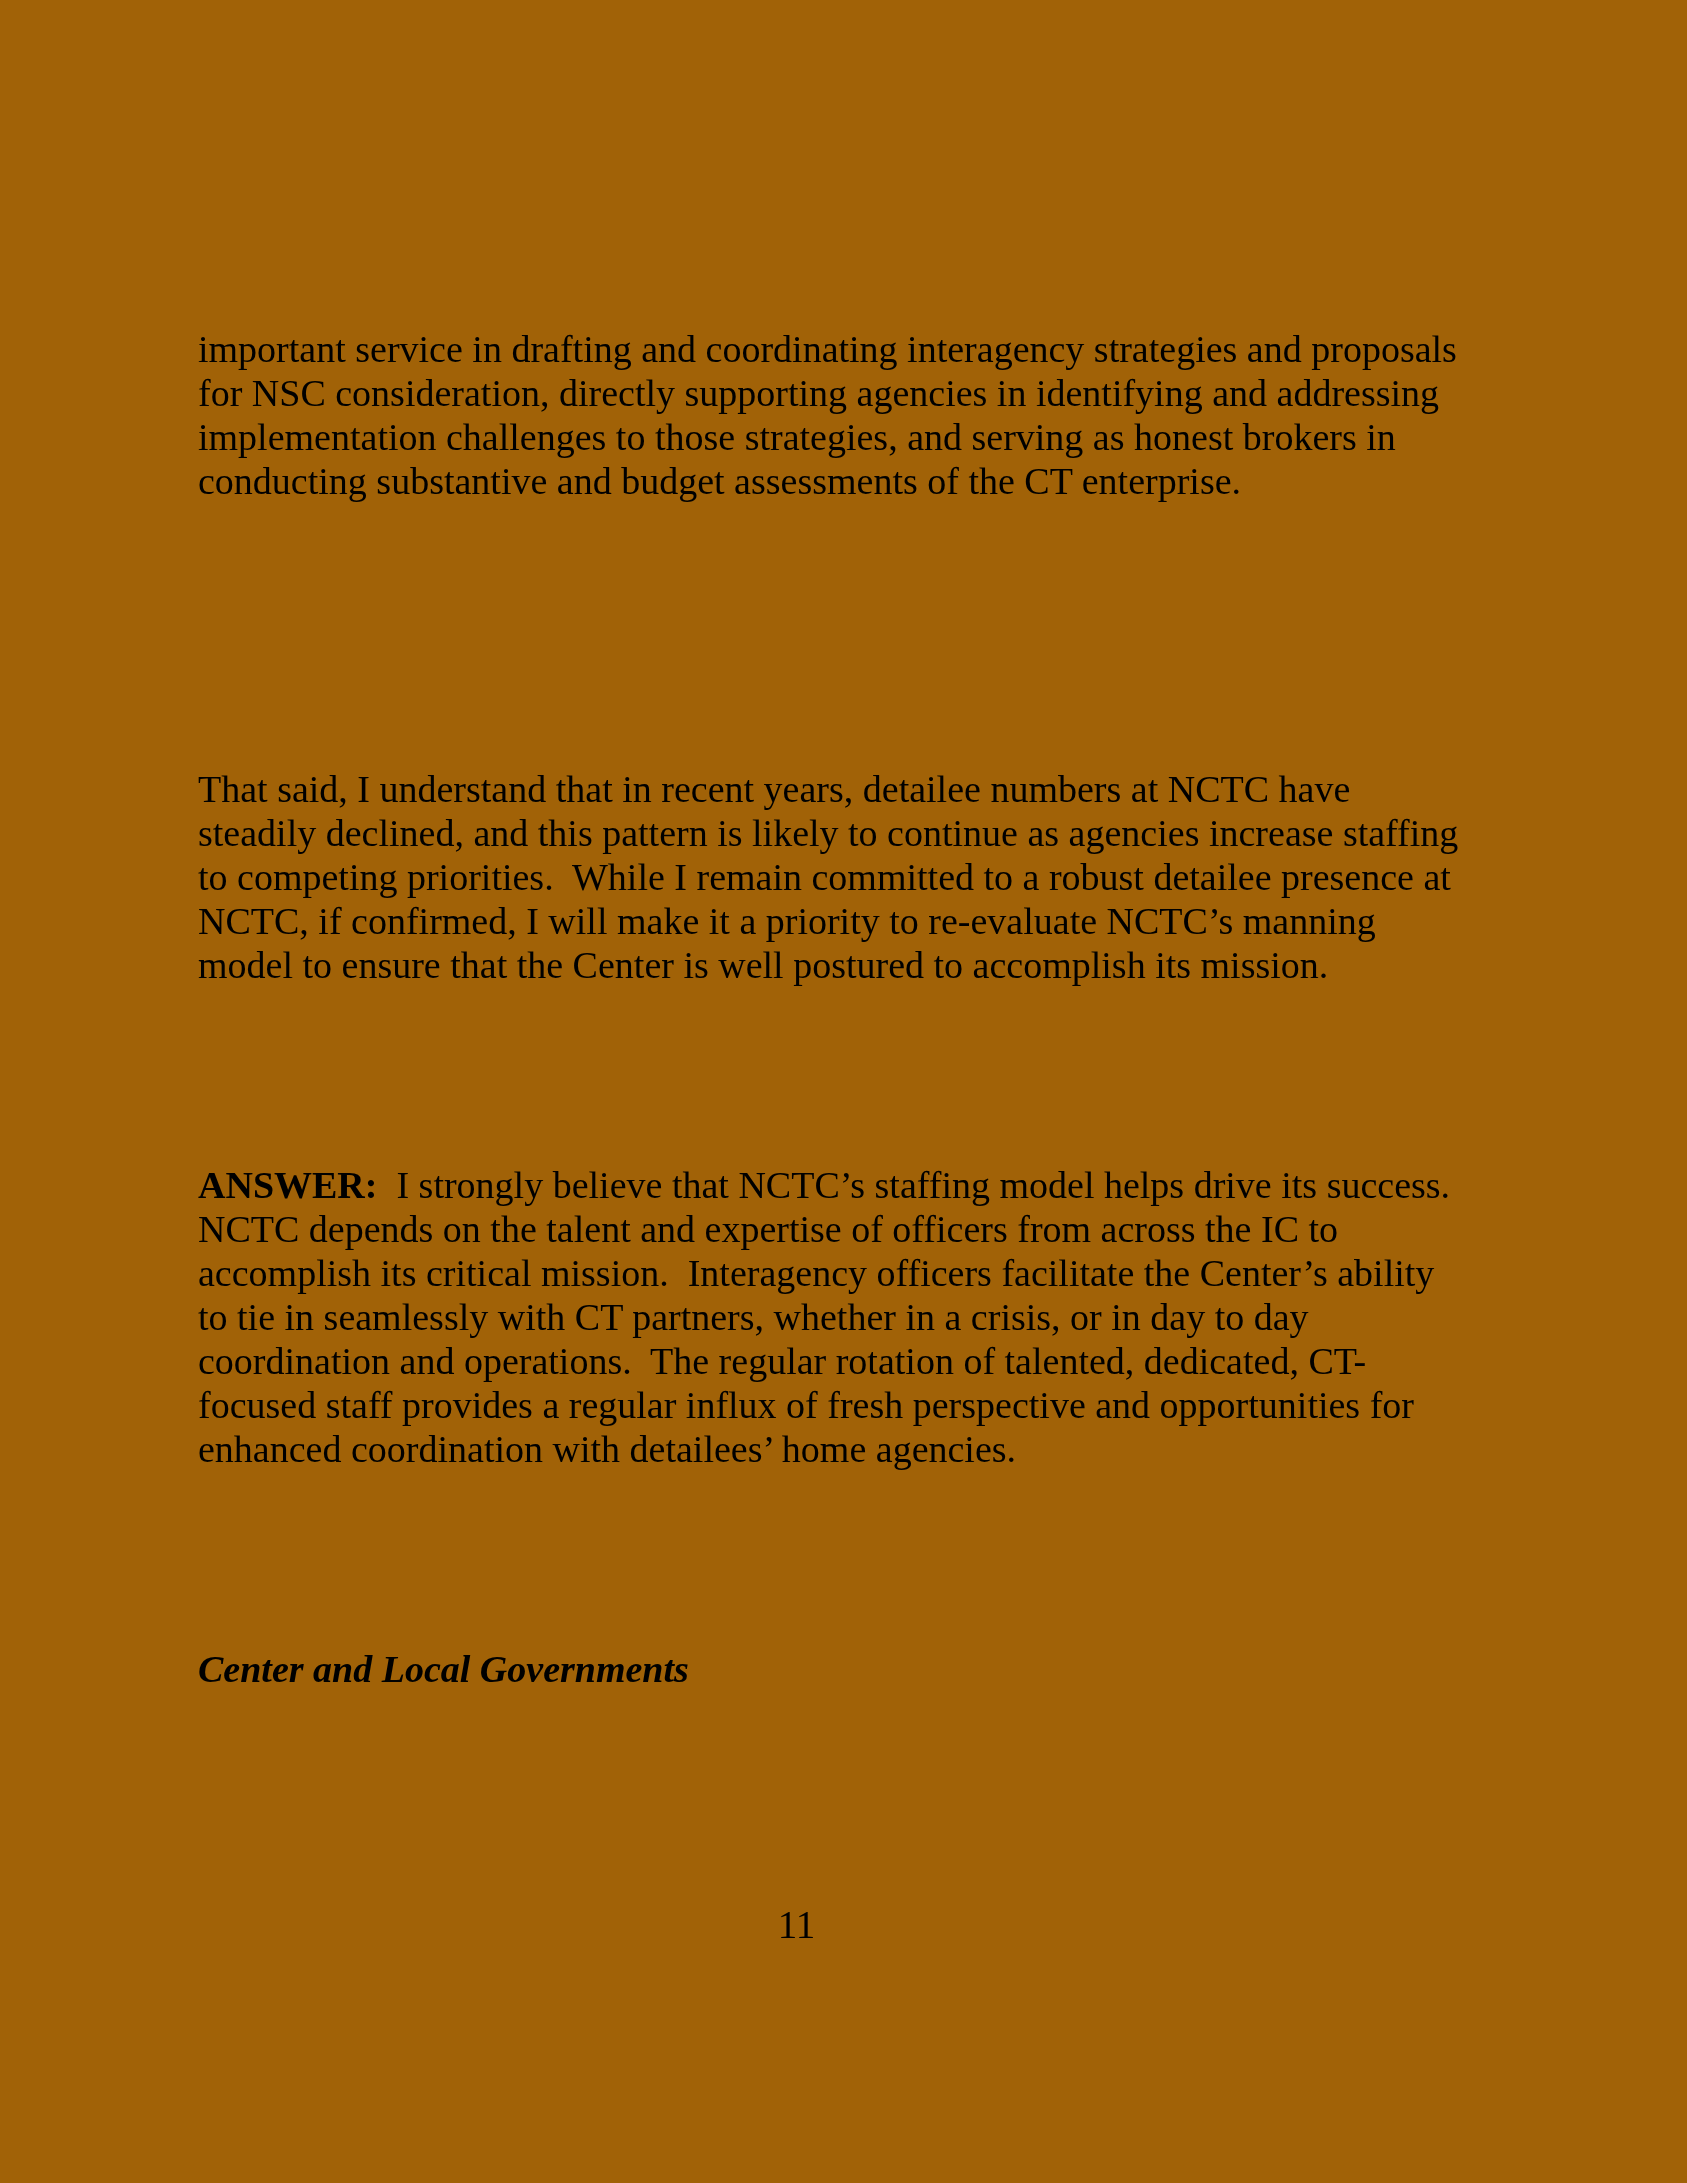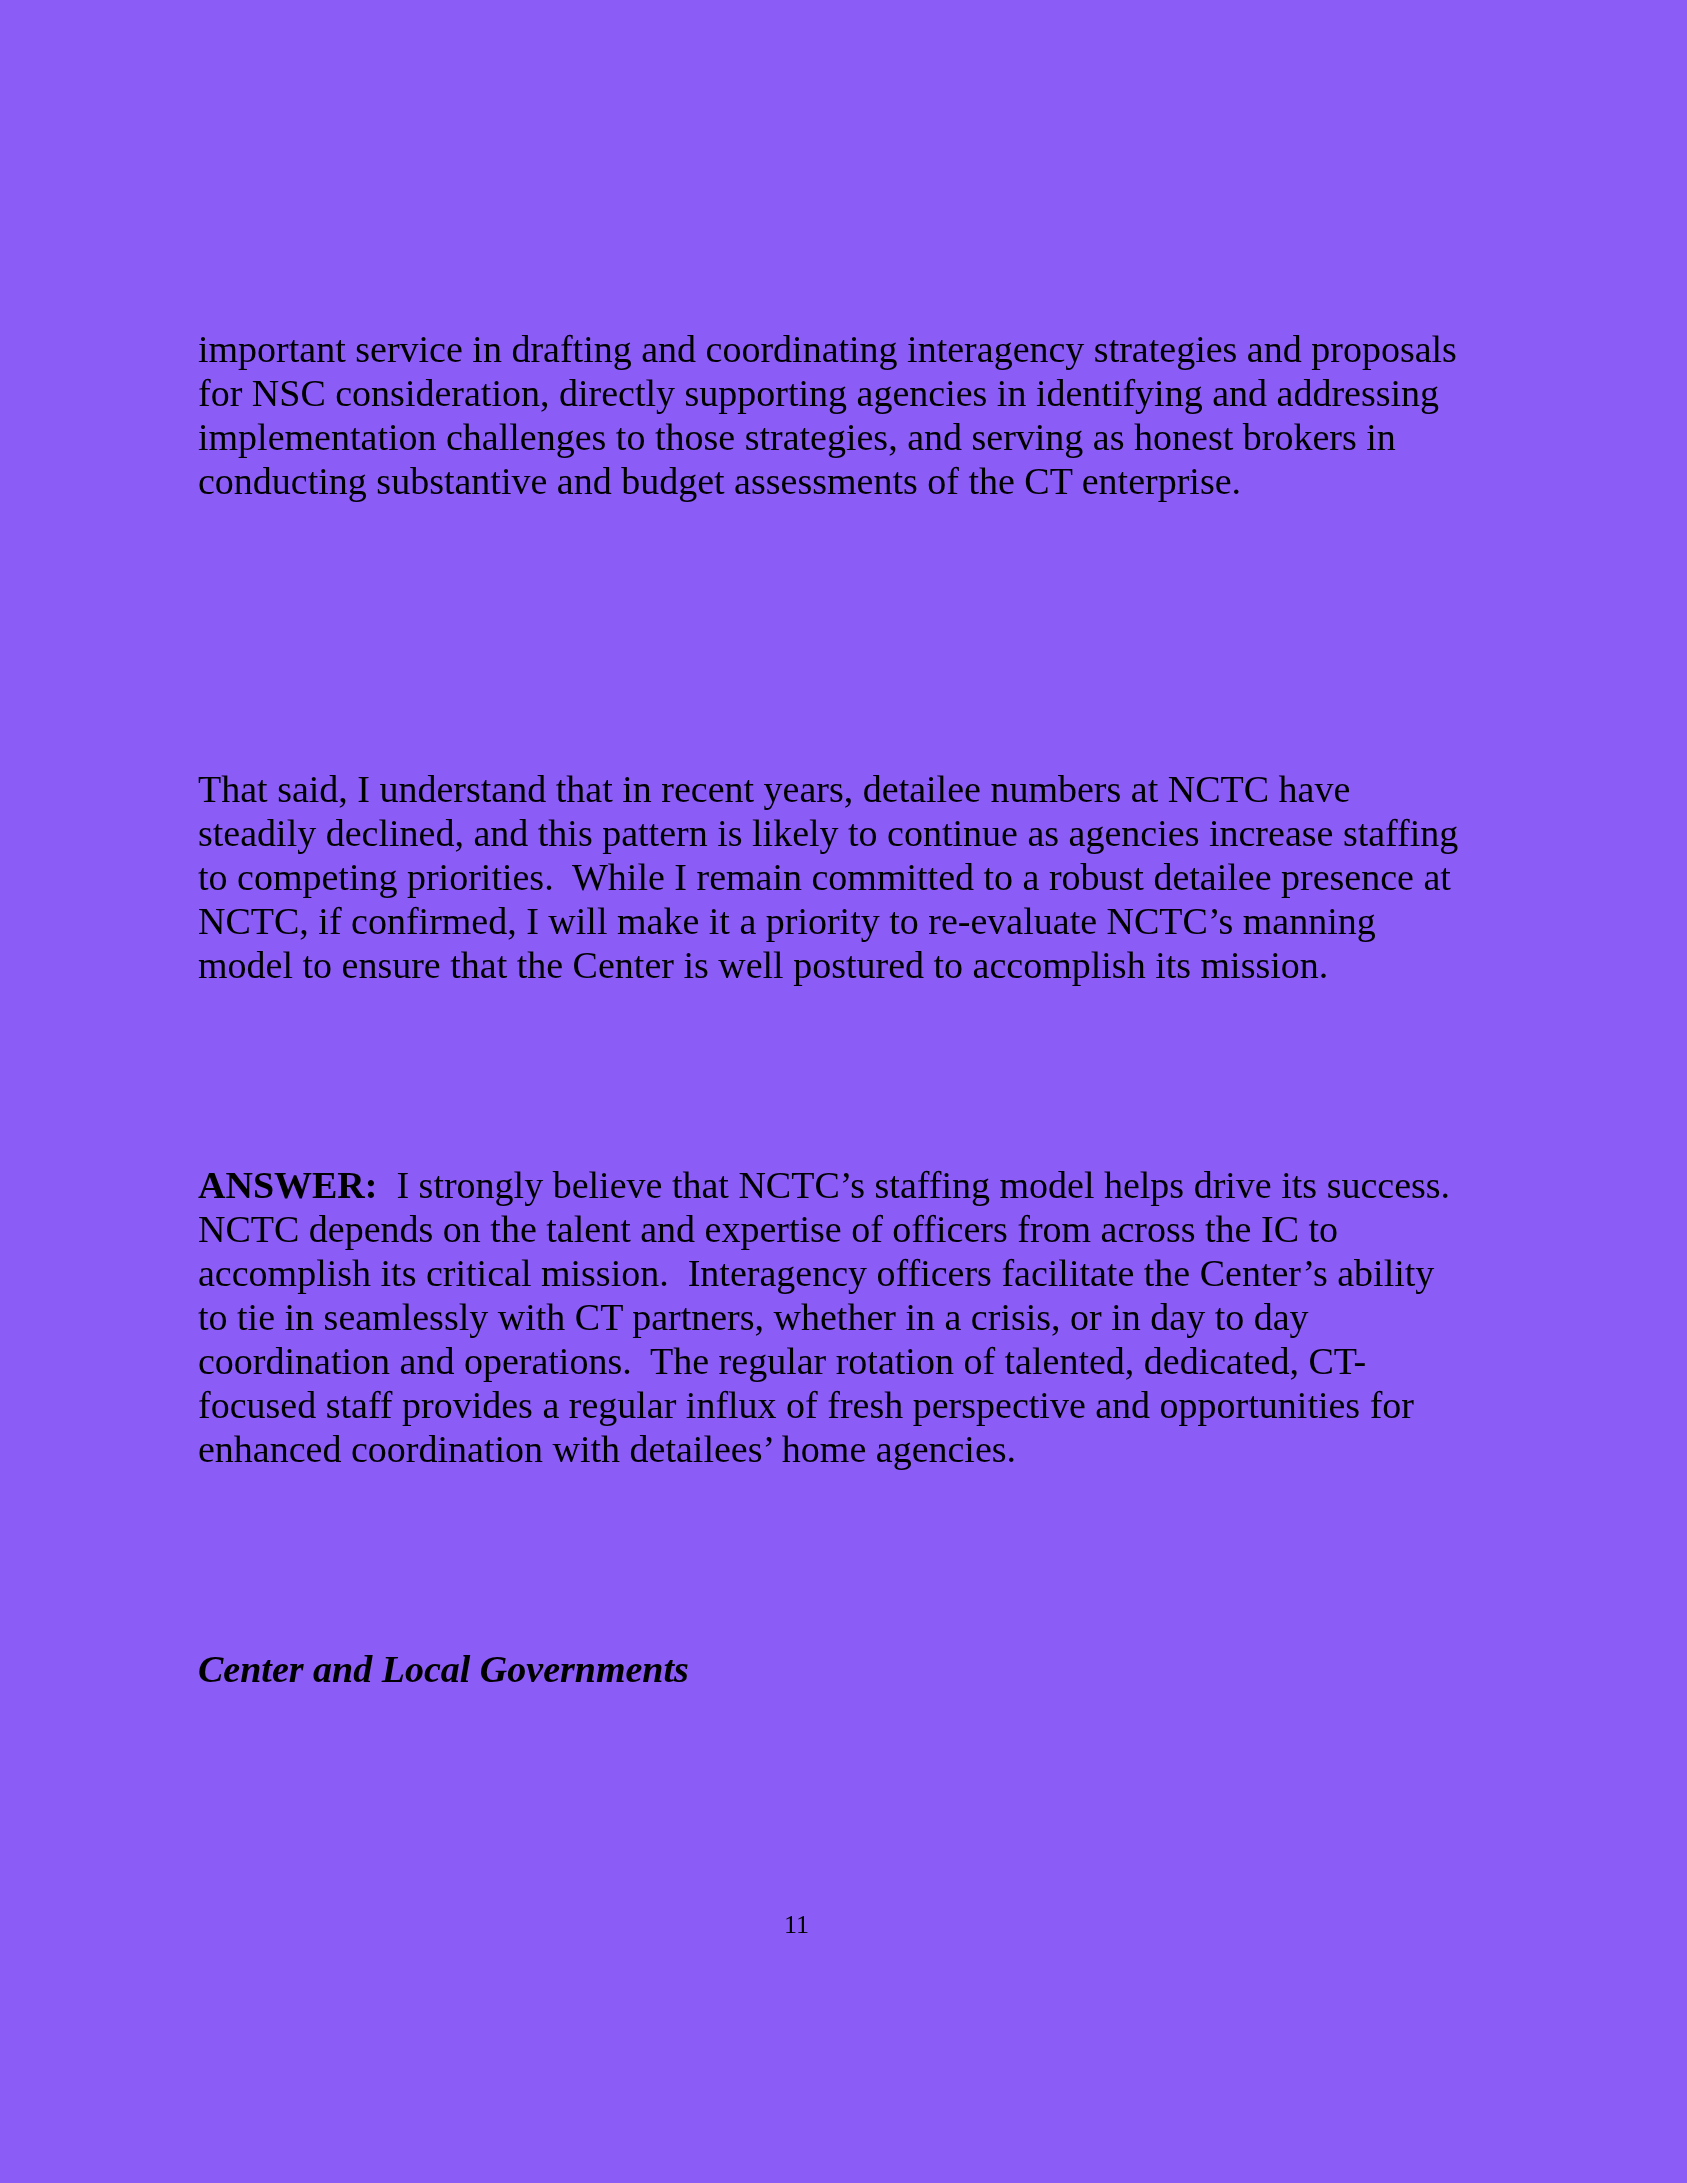--- a/index.html
+++ b/index.html
@@ -4,21 +4,21 @@
 <style>
   html, body {
     margin: 0;
     padding: 0;
     background: #ffffff;
   }
   .page {
     position: relative;
     width: 1687px;
     height: 2183px;
-    background: #8b5cf6;
+    background: #a16207;
     color: #000000;
     font-family: "Liberation Serif", "DejaVu Serif", serif;
     overflow: hidden;
   }
   .content {
     position: absolute;
     left: 198px;
     top: 195px;
     width: 1363px;
     font-size: 38px;
@@ -35,21 +35,21 @@
   }
   .qlabel {
     font-weight: bold;
   }
   .footer {
     position: absolute;
     left: 0;
     top: 1903px;
     width: 1593px;
     text-align: center;
-    font-size: 26px;
+    font-size: 39px;
     line-height: 44px;
   }
 </style>
 </head>
 <body>
 
 <div class="page">
   <div class="content">
 
     <p class="para">important service in drafting and coordinating interagency strategies and proposals

